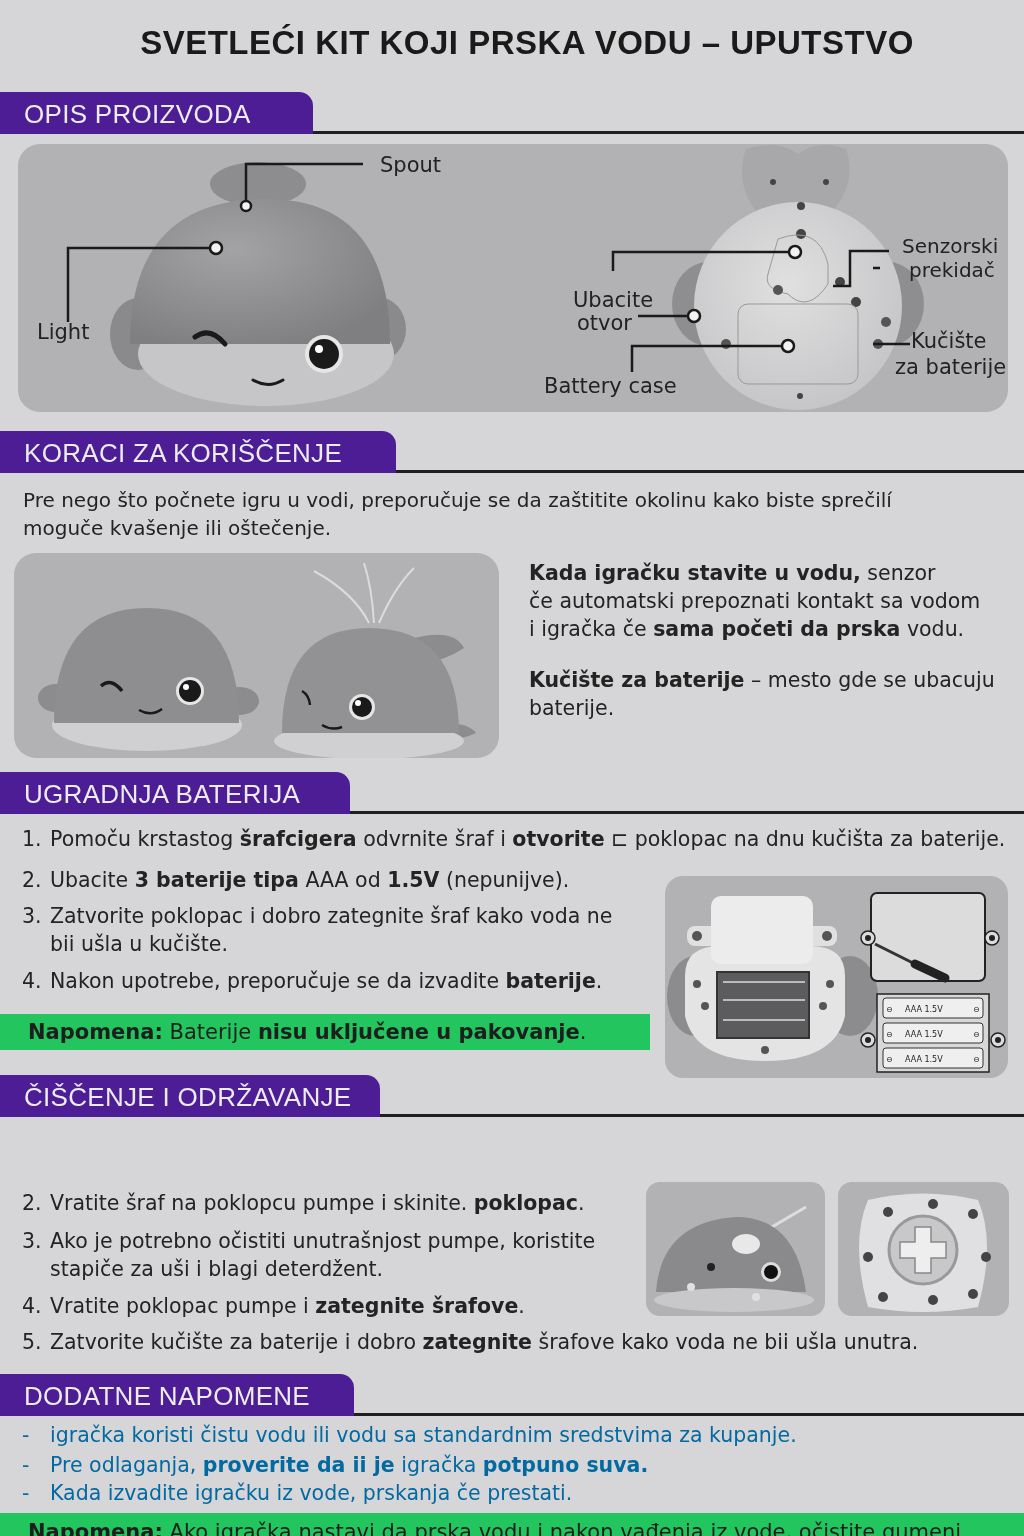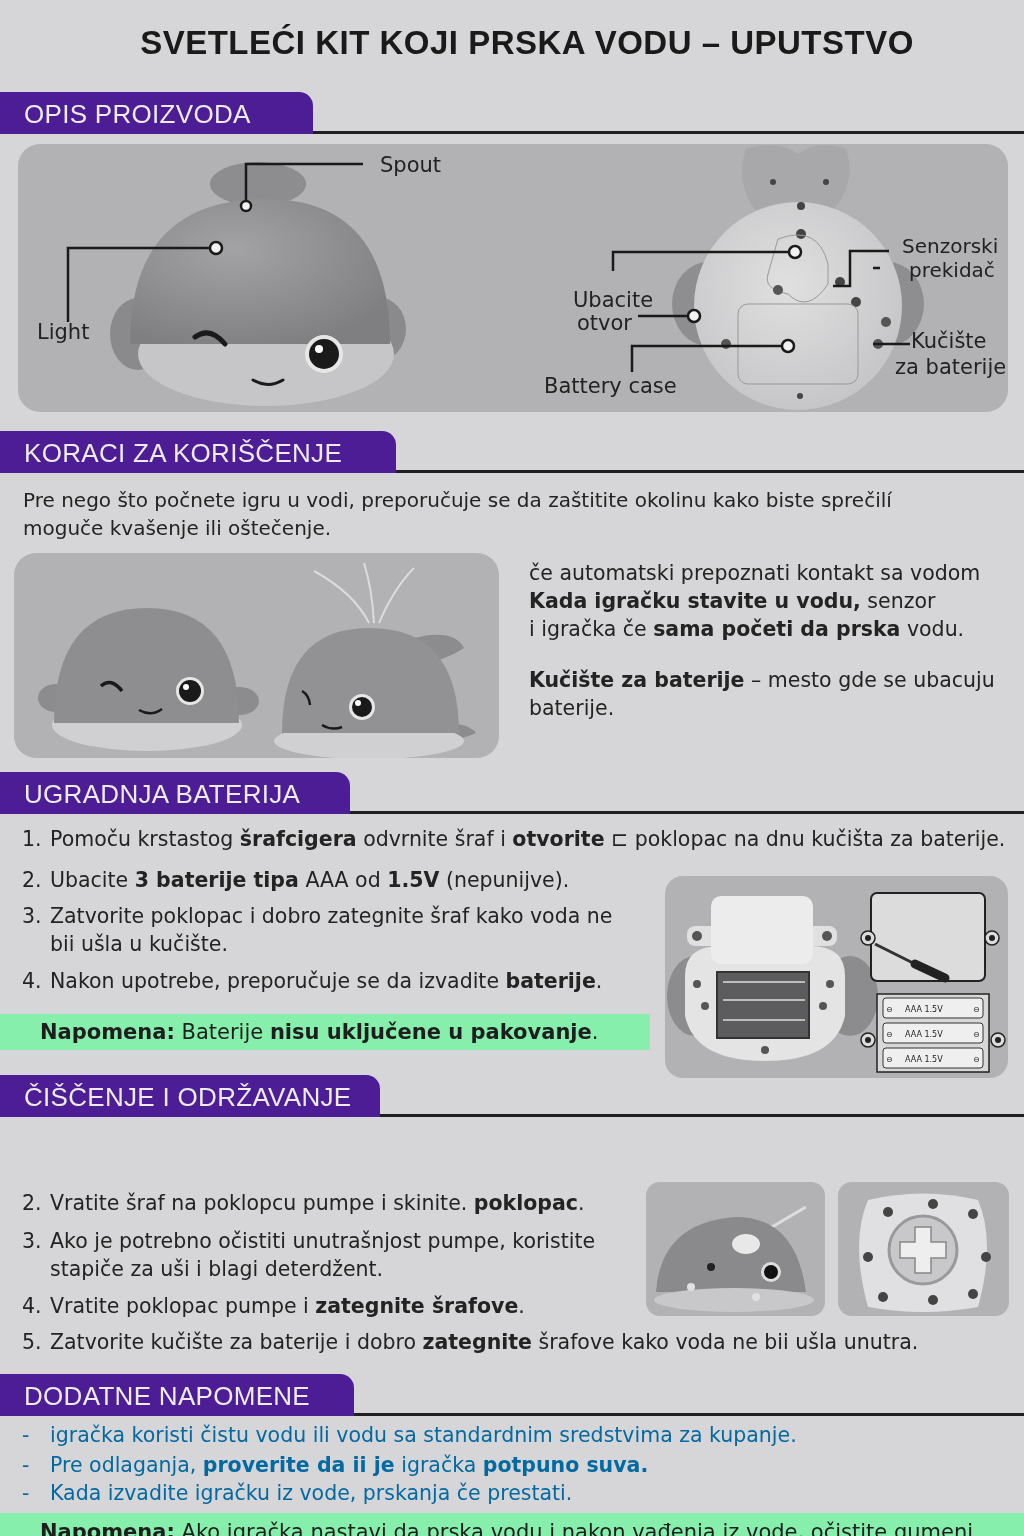--- a/index.html
+++ b/index.html
@@ -29,22 +29,22 @@
   .photo {
     position: absolute; background: #b2b2b4; border-radius: 22px; overflow: hidden;
   }
   .para { position: absolute; font-size: 20px; line-height: 28px; color: #232323; }
   .para b { font-weight: bold; }
   .lbl { position: absolute; font-size: 21px; line-height: 24px; color: #222; }
   .step { position: absolute; font-size: 20.5px; line-height: 28px; color: #232323; }
   .step .num { display: inline-block; width: 28px; }
   .step .cont { padding-left: 28px; display: block; }
   .note-bar {
-    position: absolute; left: 0; background: #86efac; font-size: 21px; line-height: 36px;
-    padding-left: 40px;
+    position: absolute; left: 0; background: #22c55e; font-size: 21px; line-height: 36px;
+    padding-left: 28px;
   }
   .bullet { position: absolute; left: 22px; font-size: 20.5px; line-height: 28px; color: #0369a1; }
   .bullet .dash { display: inline-block; width: 28px; }
   svg { display: block; }
 </style>
 </head>
 <body>
 
 <div class="page">
 
@@ -156,22 +156,22 @@
       <path d="M268 180 Q268 75 355 75 Q445 75 445 180 Z" fill="#929294"></path>
       <circle cx="348" cy="154" r="13" fill="#e6e6e6"></circle>
         <circle cx="348" cy="154" r="10" fill="#1a1a1a"></circle>
         <circle cx="344" cy="150" r="3" fill="#fff"></circle>
       <path d="M288 138 Q295 142 296 152" stroke="#1a1a1a" stroke-width="2.5" fill="none"></path>
       <path d="M308 172 Q318 178 328 174" stroke="#1a1a1a" stroke-width="2.5" fill="none"></path>
     </svg>
   </div>
 
   <div class="para" style="left:529px; top:559px; font-size:20.5px;">
+    <div><b>Kada igračku stavite u vodu,</b><span> senzor</span></div>
     <div>če automatski prepoznati kontakt sa vodom</div>
-    <div><b>Kada igračku stavite u vodu,</b><span> senzor</span></div>
     <div><span>i igračka če </span><b>sama početi da prska</b><span> vodu.</span></div>
   </div>
   <div class="para" style="left:529px; top:666px; font-size:20.5px;">
     <div><b>Kučište za baterije</b><span> – mesto gde se ubacuju</span></div>
     <div>baterije.</div>
   </div>
 
   <div class="sec-head" style="top:772px;">
     <div class="sec-tab" style="width:350px;">UGRADNJA BATERIJA</div>
   </div>

